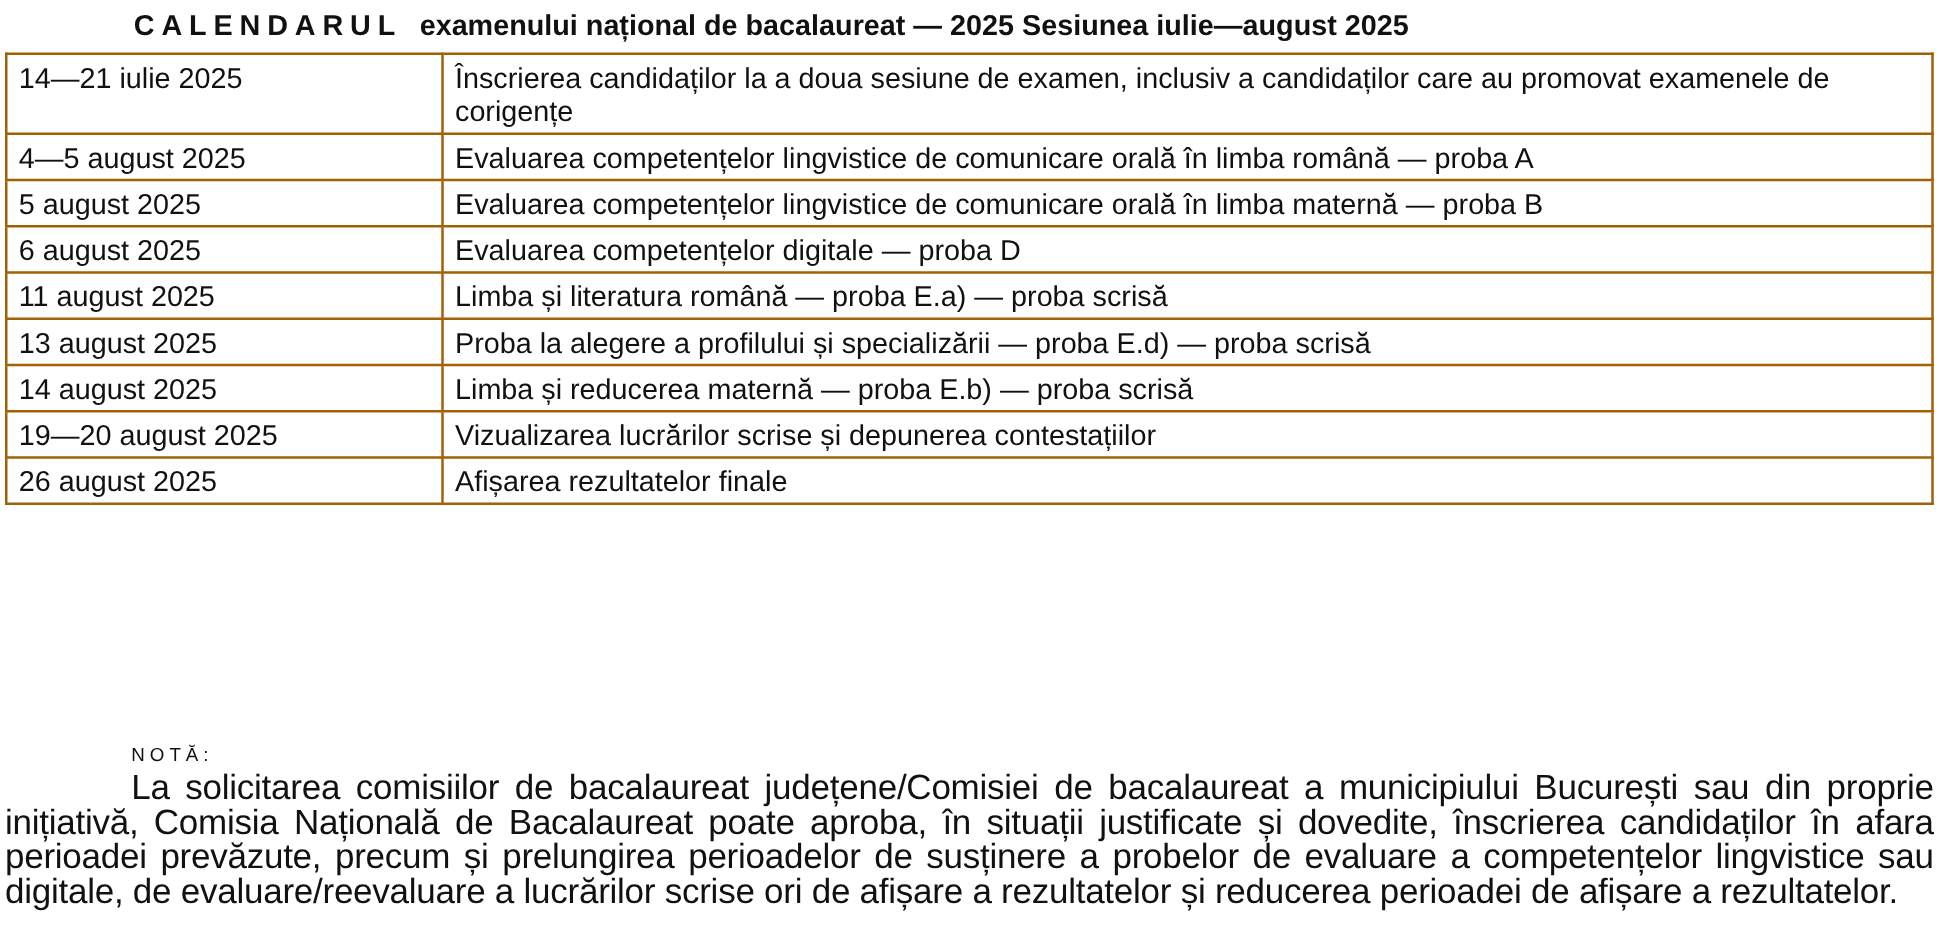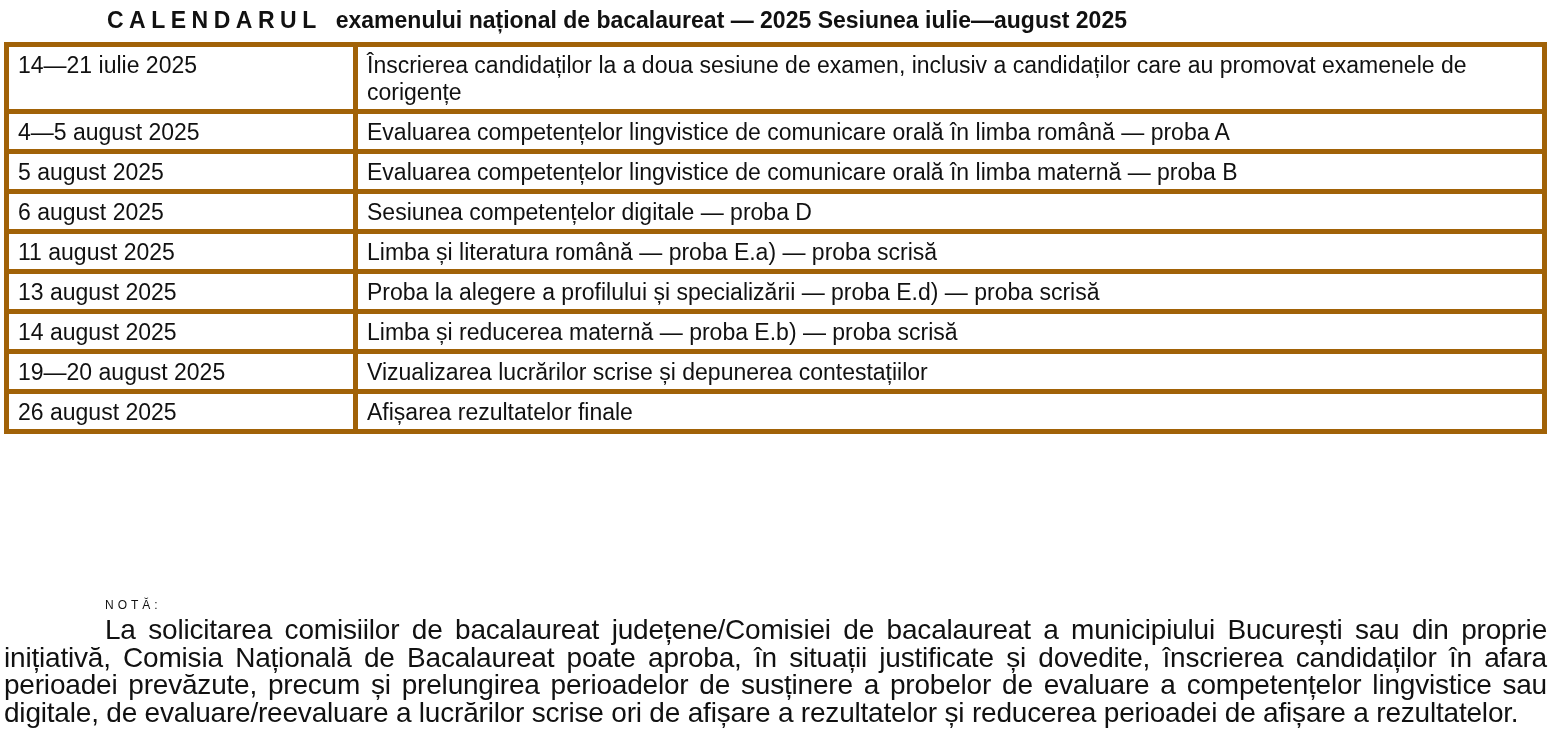--- a/index.html
+++ b/index.html
@@ -11,27 +11,27 @@
       position: absolute; left: 0; top: 6px; width: 1234px;
       text-align: center; font-weight: bold; font-size: 23px; line-height: 28px;
     }
     .title .spaced { letter-spacing: 5.5px; margin-right: 14px; }
     table.cal {
       position: absolute; left: 4px; top: 42px; width: 1543px;
       border-collapse: collapse; table-layout: fixed;
       font-size: 23px; line-height: 27px;
     }
     table.cal td {
-      border: 5px solid #a16207; vertical-align: top;
+      border: 2px solid #a16207; vertical-align: top;
       padding: 5px 8px 3px 9px;
     }
     table.cal col.c1 { width: 349px; }
     .note-label {
       position: absolute; left: 105px; top: 595px;
-      font-size: 12px; letter-spacing: 4px; line-height: 20px;
+      font-size: 15px; letter-spacing: 4px; line-height: 20px;
     }
     .note-body {
       position: absolute; left: 4px; top: 616px; width: 1543px;
       font-size: 28px; line-height: 27.5px; text-align: justify;
       text-indent: 101px; letter-spacing: -0.2px;
     }
   </style>
 </head>
 <body>
 
@@ -52,21 +52,21 @@
     <tr>
       <td>4—5 august 2025</td>
       <td>Evaluarea competențelor lingvistice de comunicare orală în limba română — proba A</td>
     </tr>
     <tr>
       <td>5 august 2025</td>
       <td>Evaluarea competențelor lingvistice de comunicare orală în limba maternă — proba B</td>
     </tr>
     <tr>
       <td>6 august 2025</td>
-      <td>Sesiunea competențelor digitale — proba D</td>
+      <td>Evaluarea competențelor digitale — proba D</td>
     </tr>
     <tr>
       <td>11 august 2025</td>
       <td>Limba și literatura română — proba E.a) — proba scrisă</td>
     </tr>
     <tr>
       <td>13 august 2025</td>
       <td>Proba la alegere a profilului și specializării — proba E.d) — proba scrisă</td>
     </tr>
     <tr>

